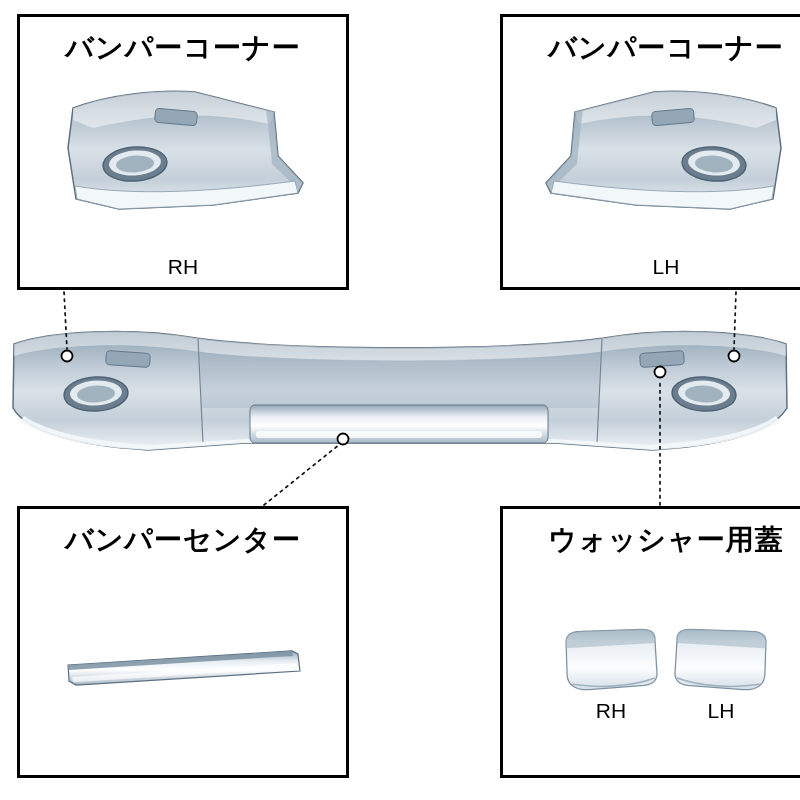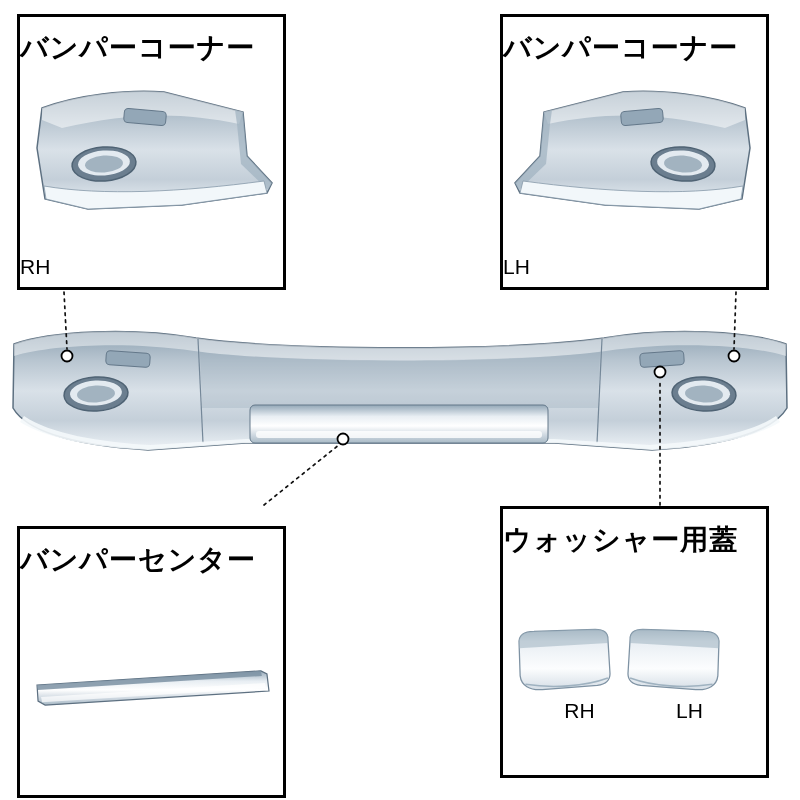--- a/index.html
+++ b/index.html
@@ -1,23 +1,23 @@
 <!DOCTYPE html>
 <html><head>
 <meta charset="utf-8">
 <style>
   html,body{margin:0;padding:0;background:#ffffff;}
   body{width:800px;height:800px;font-family:"Liberation Sans","DejaVu Sans",sans-serif;color:#000;}
   .page{position:relative;width:800px;height:800px;background:#fff;overflow:hidden;}
 
-  .box{position:absolute;width:269px;border:3px solid #000;box-sizing:border-box;
-       background:#fff;display:flex;flex-direction:column;z-index:2;}
+  .box{position:absolute;width:332px;border:3px solid #000;box-sizing:border-box;
+       background:#fff;display:flex;flex-direction:column;align-items:center;z-index:2;}
   .box-tl{left:17px;top:14px;height:276px;}
   .box-tr{left:500px;top:14px;height:276px;}
-  .box-bl{left:17px;top:506px;height:272px;margin-top:20px;}
+  .box-bl{left:17px;top:506px;height:272px;}
   .box-br{left:500px;top:506px;height:272px;}
 
   .box-title{font-size:28px;font-weight:700;margin-top:12px;letter-spacing:1px;white-space:nowrap;}
   .side-label{font-size:21px;margin-bottom:8px;}
   .box-img{flex:1;display:flex;align-items:center;justify-content:center;width:100%;}
 
   .corner-svg{width:246px;height:150px;}
   .center-strip-svg{width:242px;height:46px;}
   .washer-svg{width:232px;height:74px;margin-top:auto;}
   .washer-labels{display:flex;justify-content:center;width:100%;margin-top:2px;margin-bottom:52px;}

